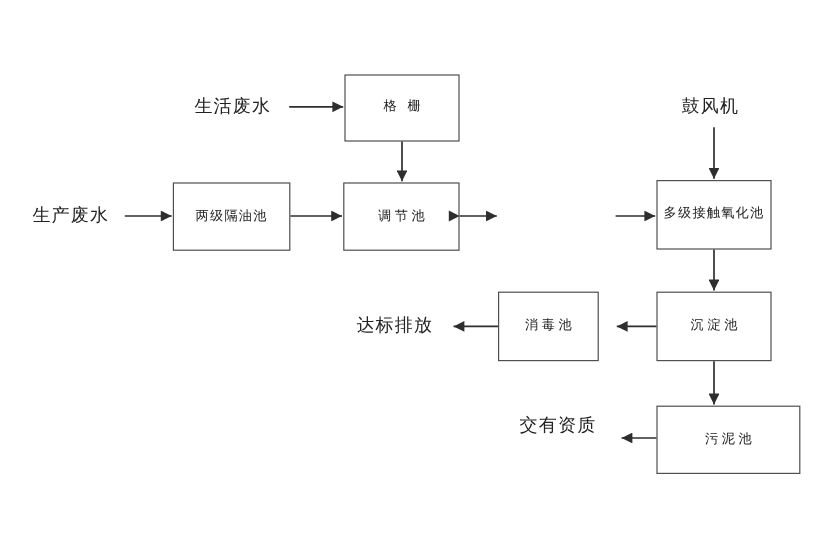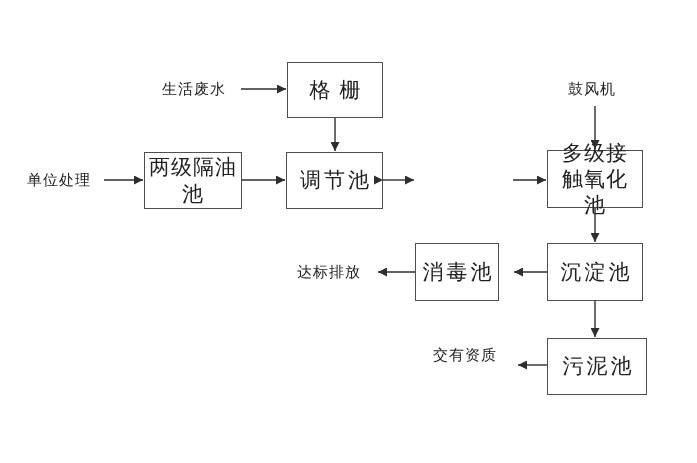--- a/index.html
+++ b/index.html
@@ -10,21 +10,21 @@
     font-family:"Liberation Serif","DejaVu Serif",serif;
     color:#222222;
     overflow:hidden;
   }
   .node{
     position:absolute;
     border:1px solid #4f4f4f;
     background:#ffffff;
     display:flex;align-items:center;justify-content:center;
     text-align:center;
-    font-size:21px;
+    font-size:11px;
     line-height:1.25;
     box-sizing:border-box;
   }
   .node .node-label{display:block;letter-spacing:1px;}
   .node.sp3 .node-label{letter-spacing:3px;padding-left:3px;font-family:Liberation Serif, serif;}
   .node.sp9 .node-label{letter-spacing:9px;padding-left:9px;}
   .flabel{
     position:absolute;
     font-size:15px;
     letter-spacing:1px;
@@ -58,27 +58,27 @@
   </div>
 
   <div class="node" style="left:547px;top:150px;width:96px;height:58px;padding:0 4px">
     <span class="node-label">多级接触氧化池</span>
   </div>
 
   <div class="node sp3" style="left:415px;top:243px;width:84px;height:58px">
     <span class="node-label">消毒池</span>
   </div>
 
-  <div class="node sp3" style="left:547px;top:338px;width:100px;height:57px">
+  <div class="node sp3" style="left:547px;top:338px;width:120px;height:57px">
     <span class="node-label">污泥池</span>
   </div>
 
   <div class="flabel" style="left:162px;top:80px">生活废水</div>
 
-  <div class="flabel" style="left:27px;top:171px">单位处理</div>
+  <div class="flabel" style="left:27px;top:171px">生产废水</div>
 
   <div class="flabel" style="left:568px;top:80px">鼓风机</div>
 
   <div class="flabel" style="left:297px;top:263px">达标排放</div>
 
   <div class="flabel" style="left:433px;top:346px">
     <div>交有资质</div>
   </div>
 
   <svg class="edges" width="697" height="463" viewBox="0 0 697 463">

